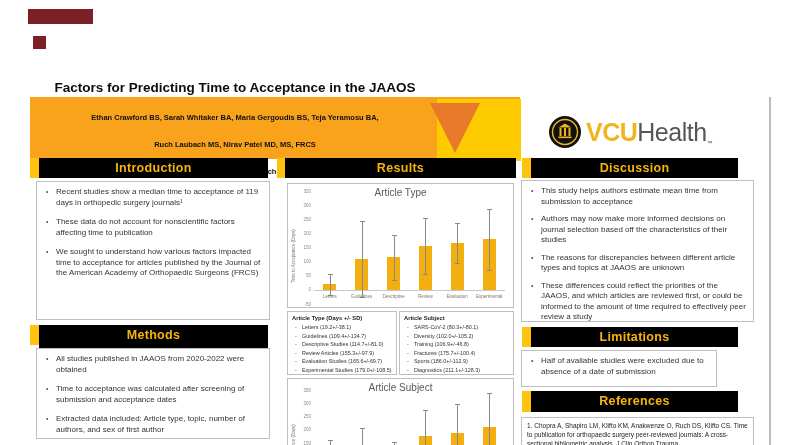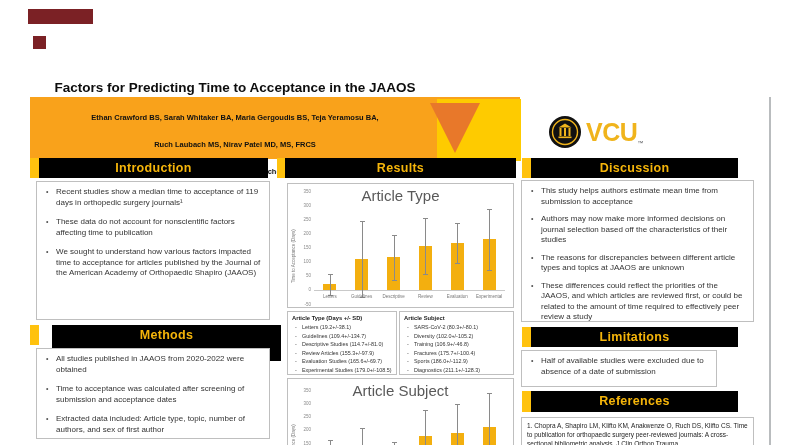--- a/index.html
+++ b/index.html
@@ -26,21 +26,21 @@
   .logo-vcu{font-size:25px;font-weight:800;color:#F0B41C;letter-spacing:-.5px;margin-left:4px}
   .logo-health{font-size:25px;font-weight:400;color:#54565A;letter-spacing:-.5px}
   .logo-tm{font-size:6px;color:#54565A;align-self:flex-end;margin-bottom:6px}
   .mini-title{font-size:5.8px;font-weight:bold;color:#222;margin:3px 0 2px 4px}
   .mini{margin:0;padding:0 0 0 4px;list-style:none}
   .mini li{position:relative;padding-left:10px;font-size:5.4px;line-height:8.6px;color:#333;
            white-space:nowrap;overflow:hidden}
   .mini li::before{content:"-";position:absolute;left:3px;top:0;color:#555}
   .ref-text{font-size:6.5px;line-height:9px;color:#222;padding:3px 5px}
   .chart-card{overflow:hidden}
-  .c-title{font-size:15px;color:#595959;text-align:center;left:0;right:0}
+  .c-title{font-size:10px;color:#595959;text-align:center;left:0;right:0}
   .c-ylab{font-size:4.5px;color:#777;writing-mode:vertical-rl;transform:rotate(180deg)}
   .c-tick{font-size:4.5px;color:#8a8a8a;text-align:right}
   .c-axis{background:#c9c9c9;height:1px}
   .c-bar{background:#F3AF0F}
   .c-wh{width:1px;background:#8a8a8a}
   .c-cap{width:5px;height:1px;background:#8a8a8a}
   .c-xlab{font-size:4.5px;color:#777;text-align:center}
   .edge{background:#b9bcbe}
   .maroon{background:#7B2125}
 </style>
@@ -65,35 +65,36 @@
   <svg width="34" height="34" viewBox="0 0 34 34">
     <circle cx="17" cy="17" r="16" fill="#111"></circle>
     <circle cx="17" cy="17" r="12.5" fill="none" stroke="#F0B41C" stroke-width="1.4"></circle>
     <rect x="11.5" y="13" width="2" height="8" fill="#F0B41C"></rect>
     <rect x="16" y="13" width="2" height="8" fill="#F0B41C"></rect>
     <rect x="20.5" y="13" width="2" height="8" fill="#F0B41C"></rect>
     <rect x="10.5" y="21.5" width="13" height="1.6" fill="#F0B41C"></rect>
     <polygon points="17,8.5 10.5,12.5 23.5,12.5" fill="#F0B41C"></polygon>
   </svg>
   <span class="logo-vcu">VCU</span>
+  <span class="logo-health">Health</span>
   <span class="logo-tm">™</span>
 </div>
 
 <div class="abs gold-sq" style="left:30px;top:158px;width:9px;height:20px"></div>
 <div class="abs bar-header" style="left:39px;top:158px;width:229px;height:20px">Introduction</div>
 <div class="abs box" style="left:36px;top:181px;width:234px;height:139px">
   <ul class="bullets">
     <li>Recent studies show a median time to acceptance of 119 days in orthopedic surgery journals¹</li>
     <li>These data do not account for nonscientific factors affecting time to publication</li>
-    <li>We sought to understand how various factors impacted time to acceptance for articles published by the Journal of the American Academy of Orthopaedic Shapiro (JAAOS)</li>
+    <li>We sought to understand how various factors impacted time to acceptance for articles published by the Journal of the American Academy of Orthopaedic Surgeons (FRCS)</li>
   </ul>
 </div>
 
 <div class="abs gold-sq" style="left:30px;top:325px;width:9px;height:20px"></div>
-<div class="abs bar-header" style="left:52px;top:325px;width:229px;height:36px">Methods</div>
+<div class="abs bar-header" style="left:39px;top:325px;width:229px;height:36px">Methods</div>
 <div class="abs box" style="left:36px;top:348px;width:234px;height:91px">
   <ul class="bullets">
     <li>All studies published in JAAOS from 2020-2022 were obtained</li>
     <li>Time to acceptance was calculated after screening of submission and acceptance dates</li>
     <li>Extracted data included: Article type, topic, number of authors, and sex of first author</li>
     <li>Simple linear regression, analysis of variance, and independent samples t-test were utilized for univariate</li>
   </ul>
 </div>
 
 <div class="abs gold-sq" style="left:277px;top:158px;width:8px;height:20px"></div>
@@ -192,21 +193,21 @@
     <div class="abs c-cap" style="left: 199.083px; top: 13.809px;"></div>
   </div>
 
 <div class="abs gold-sq" style="left:522px;top:158px;width:9px;height:20px"></div>
 <div class="abs bar-header" style="left:531px;top:158px;width:207px;height:20px">Discussion</div>
 <div class="abs box" style="left:521px;top:180px;width:233px;height:142px">
   <ul class="bullets tight">
     <li>This study helps authors estimate mean time from submission to acceptance</li>
     <li>Authors may now make more informed decisions on journal selection based off the characteristics of their studies</li>
     <li>The reasons for discrepancies between different article types and topics at JAAOS are unknown</li>
-    <li>These differences could reflect the priorities of the JAAOS, and which articles are reviewed first, or could be related to the amount of time required to effectively peer review a study</li>
+    <li>These differences could reflect the priorities of the JAAOS, and which articles are reviewed first, or could be informed to the amount of time required to effectively peer review a study</li>
   </ul>
 </div>
 
 <div class="abs gold-sq" style="left:522px;top:327px;width:9px;height:20px"></div>
 <div class="abs bar-header" style="left:531px;top:327px;width:207px;height:20px">Limitations</div>
 <div class="abs box" style="left:521px;top:350px;width:196px;height:37px">
   <ul class="bullets">
     <li>Half of available studies were excluded due to absence of a date of submission</li>
   </ul>
 </div>

